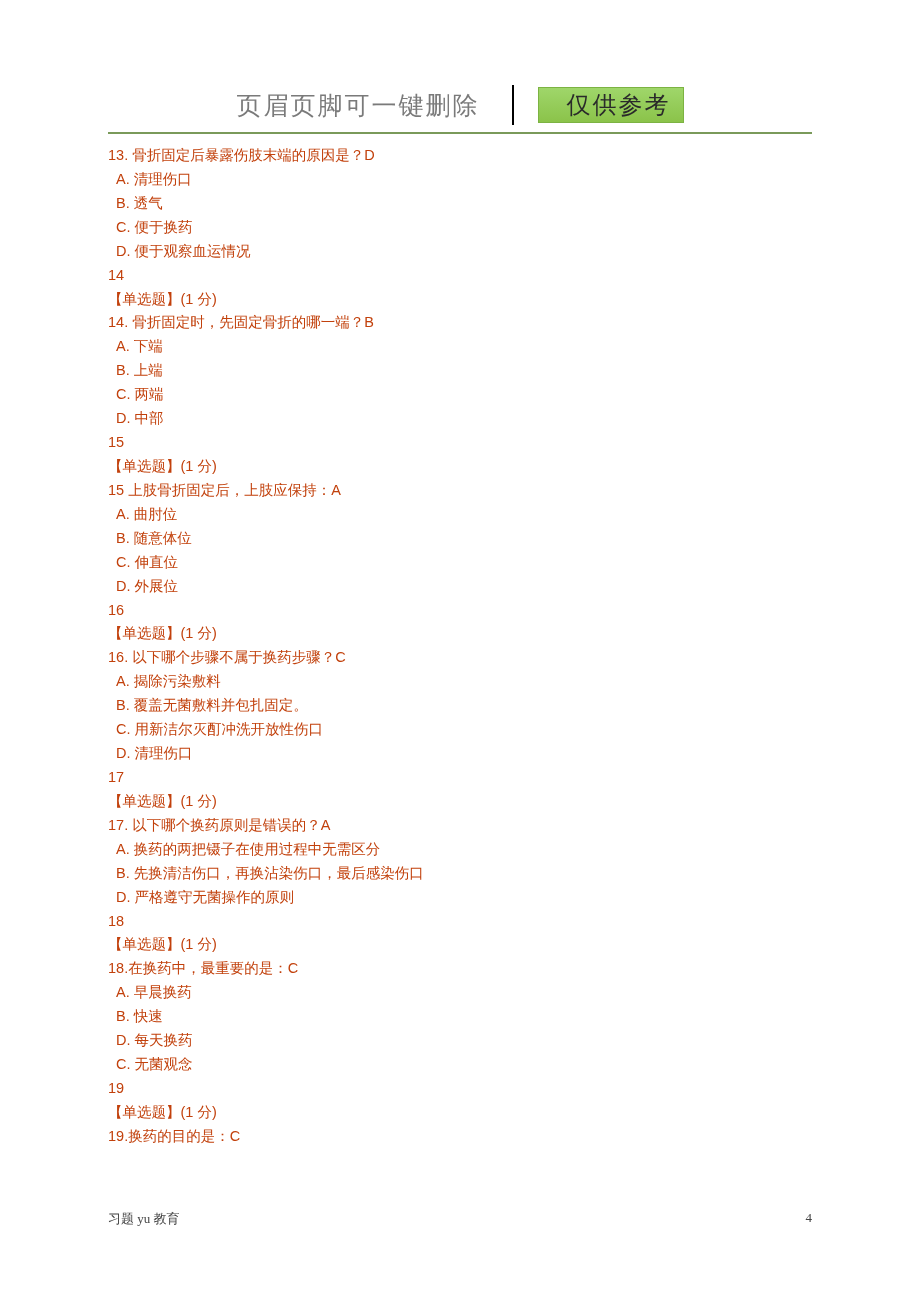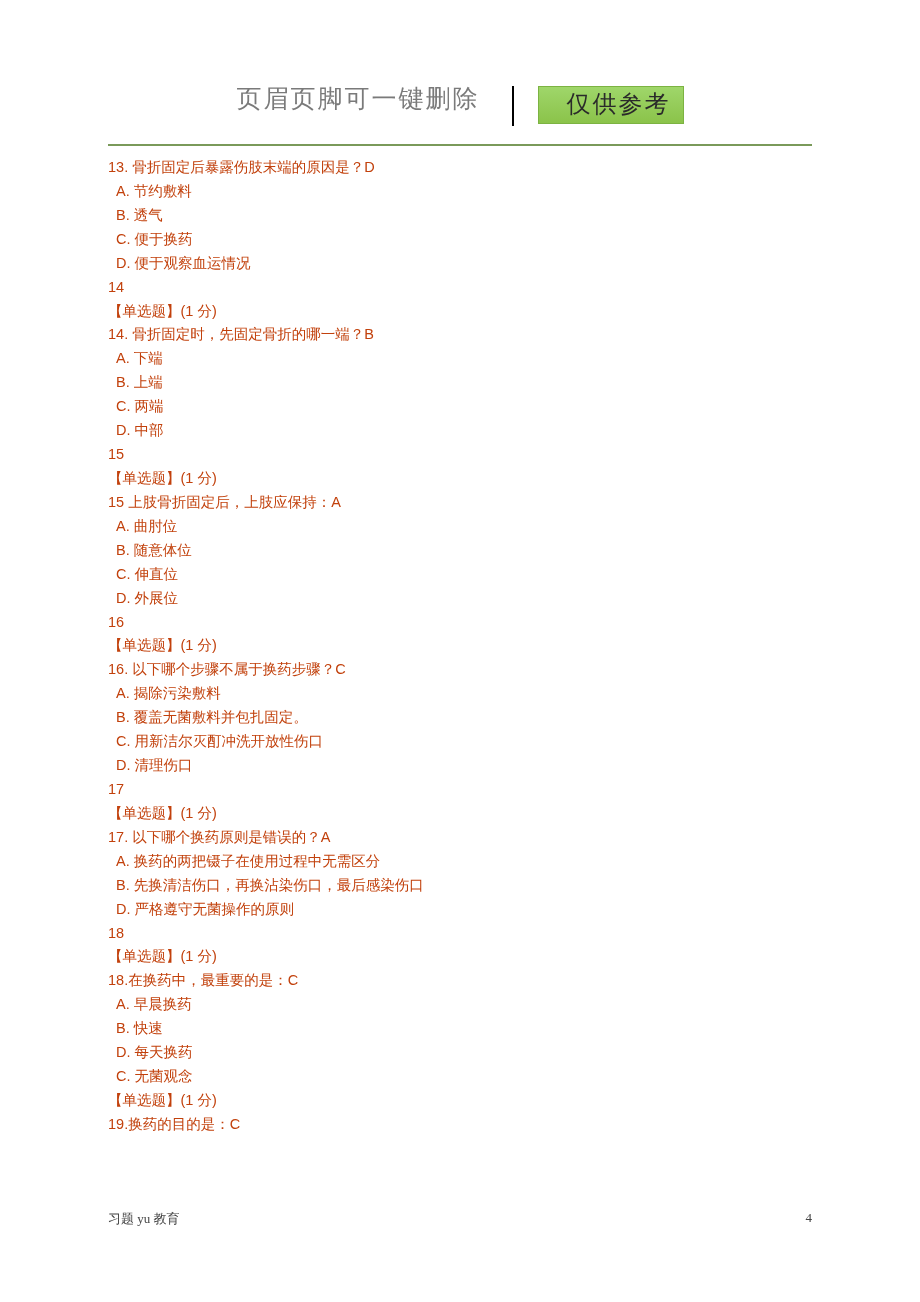--- a/index.html
+++ b/index.html
@@ -8,23 +8,24 @@
     width: 920px;
     height: 1302px;
     font-family: "SimSun", "宋体", serif;
     position: relative;
   }
   .page {
     padding: 86px 108px 0 108px;
   }
   .header-row {
     display: flex;
+    align-items: center;
     justify-content: center;
     gap: 24px;
-    margin-bottom: 20px;
+    margin-bottom: 8px;
     position: relative;
     height: 38px;
   }
   .header-title {
     font-family: "KaiTi", "楷体", serif;
     font-size: 25px;
     color: #7a7a7a;
     letter-spacing: 2px;
     line-height: 1;
   }
@@ -80,21 +81,21 @@
 <div class="page">
   <div class="header-row">
     <span class="header-title">页眉页脚可一键删除</span>
     <div class="header-divider-vert"></div>
     <span class="header-badge">仅供参考</span>
   </div>
   <hr class="header-rule">
 
   <div class="content" id="content">
       <div class="q-line">13. 骨折固定后暴露伤肢末端的原因是？D</div>
-      <div class="opt-line">A. 节约敷料</div>
+      <div class="opt-line">A. 清理伤口</div>
       <div class="opt-line">B. 透气</div>
       <div class="opt-line">C. 便于换药</div>
       <div class="opt-line">D. 便于观察血运情况</div>
       <div class="num-line">14</div>
       <div class="meta-line">【单选题】(1 分)</div>
       <div class="q-line">14. 骨折固定时，先固定骨折的哪一端？B</div>
       <div class="opt-line">A. 下端</div>
       <div class="opt-line">B. 上端</div>
       <div class="opt-line">C. 两端</div>
       <div class="opt-line">D. 中部</div>
@@ -118,20 +119,21 @@
       <div class="opt-line">A. 换药的两把镊子在使用过程中无需区分</div>
       <div class="opt-line">B. 先换清洁伤口，再换沾染伤口，最后感染伤口</div>
       <div class="opt-line">D. 严格遵守无菌操作的原则</div>
       <div class="num-line">18</div>
       <div class="meta-line">【单选题】(1 分)</div>
       <div class="q-line">18.在换药中，最重要的是：C</div>
       <div class="opt-line">A. 早晨换药</div>
       <div class="opt-line">B. 快速</div>
       <div class="opt-line">D. 每天换药</div>
       <div class="opt-line">C. 无菌观念</div>
+      <div class="num-line">19</div>
       <div class="meta-line">【单选题】(1 分)</div>
       <div class="q-line">19.换药的目的是：C</div>
     </div>
 </div>
 
 <div class="footer">
   <span>习题 yu 教育</span>
   <span class="footer-right">4</span>
 </div>
 

